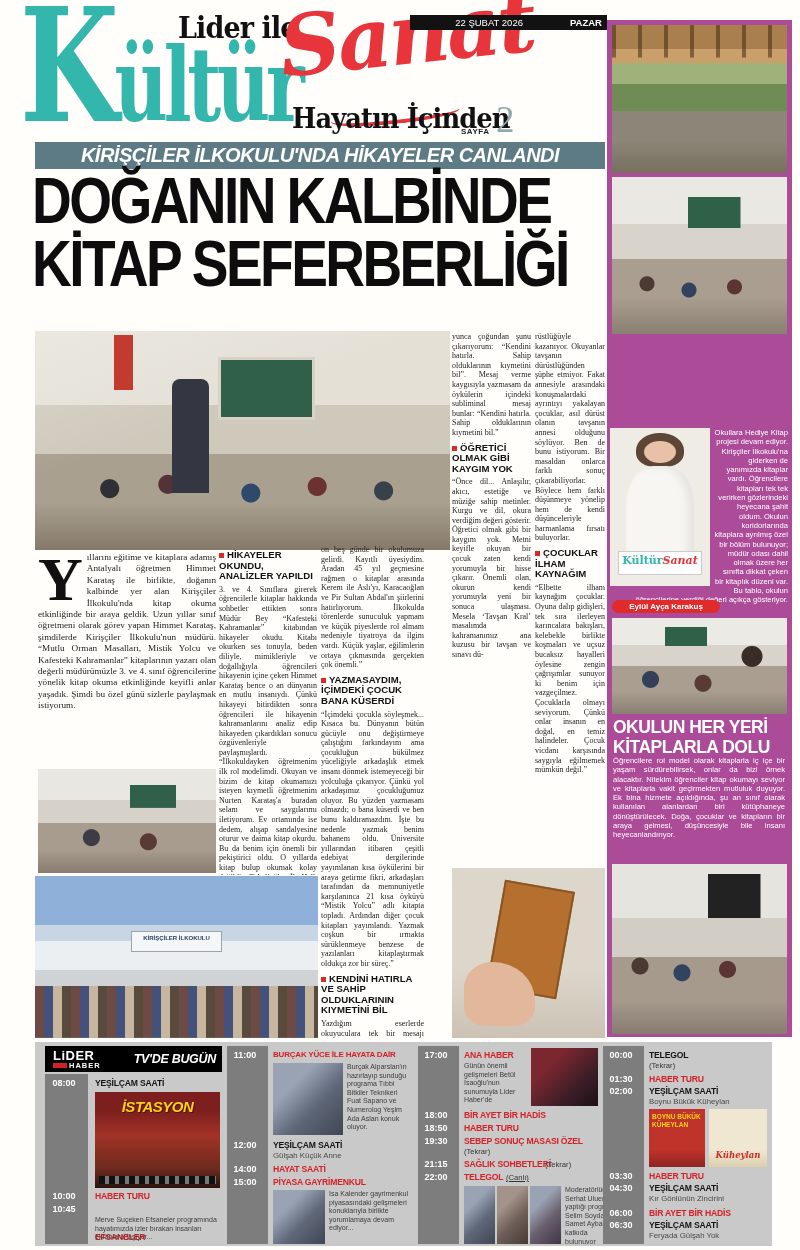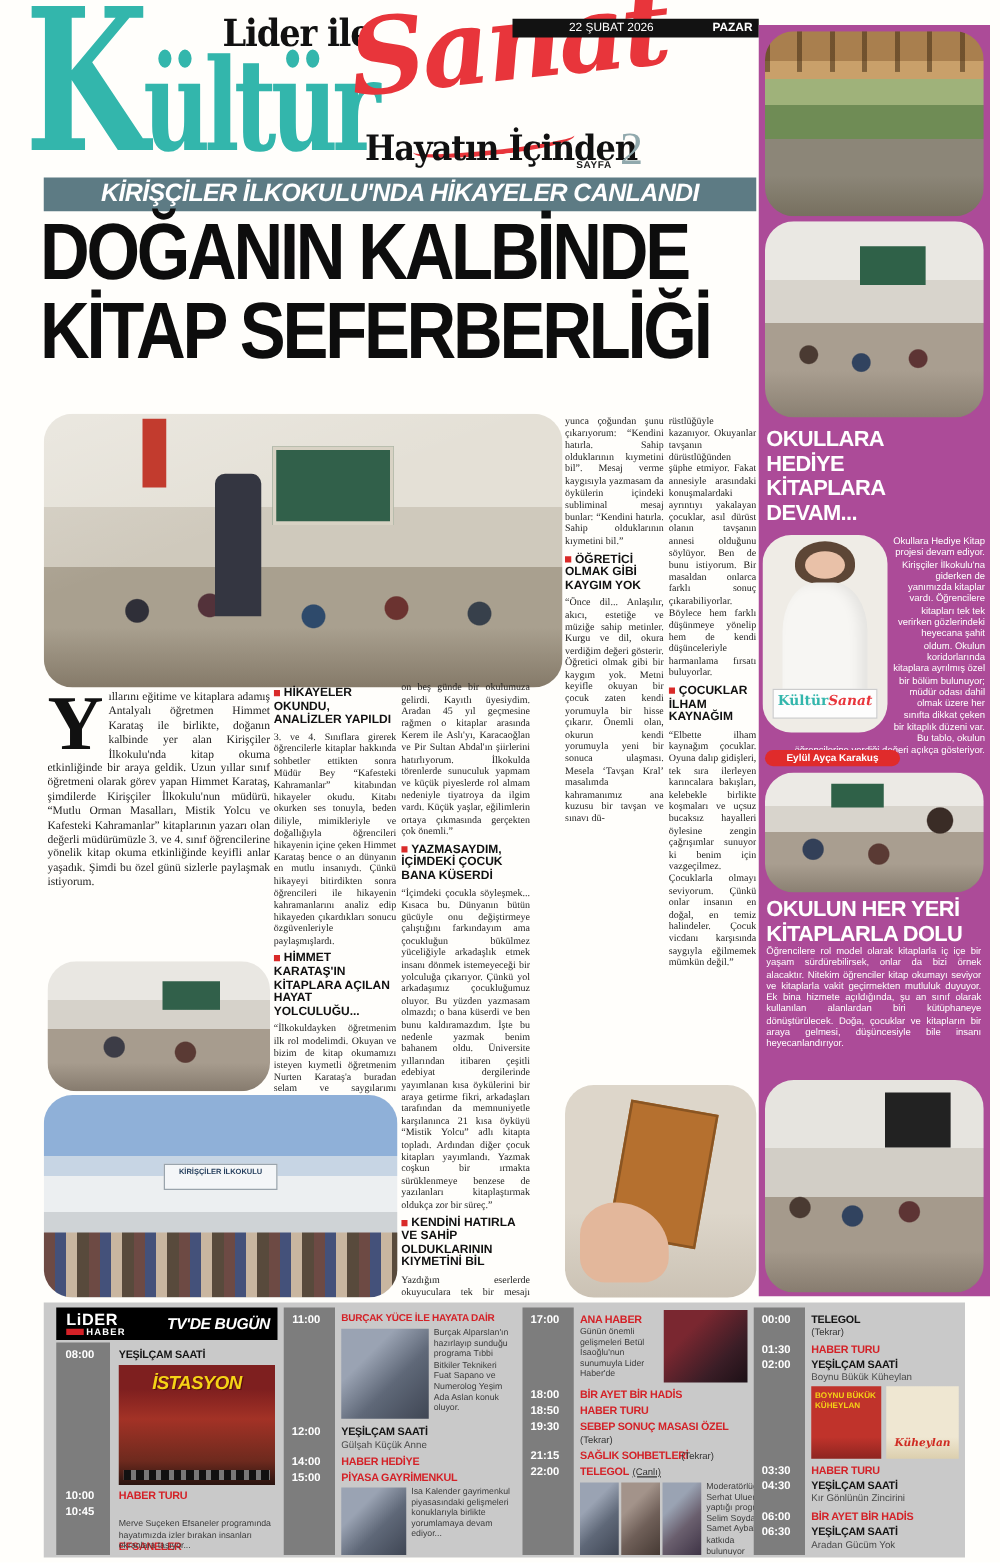--- a/index.html
+++ b/index.html
@@ -41,21 +41,21 @@
   .col{font-family:"Liberation Serif",serif;color:#1c1c1c;}
   .body8{font-size:8px;line-height:9.6px;}
   .body9{font-size:9.2px;line-height:11.4px;}
   .sech{font-family:"Liberation Sans",sans-serif;font-weight:bold;color:#101010;
         font-size:9.6px;line-height:10.6px;margin:5px 0 3px 0;text-align:left;}
   .sq{display:inline-block;width:5px;height:5px;background:#d92a28;margin-right:3px;}
   .dropcap{float:left;font-family:"Liberation Serif",serif;font-size:62px;line-height:50px;
            font-weight:bold;margin:2px 4px 0 0;color:#111;}
 
   
-  .ph{background:#b9b2a6;border-radius:23px;}
+  .ph{background:#b9b2a6;}
   #ph-main{background:
      linear-gradient(160deg,rgba(255,255,255,.25),rgba(0,0,0,0) 40%),
      radial-gradient(circle at 18% 72%,#2f2f38 0 9px,rgba(0,0,0,0) 10px),
      radial-gradient(circle at 32% 70%,#53323a 0 9px,rgba(0,0,0,0) 10px),
      radial-gradient(circle at 52% 74%,#2e4a6b 0 9px,rgba(0,0,0,0) 10px),
      radial-gradient(circle at 68% 71%,#6b3330 0 9px,rgba(0,0,0,0) 10px),
      radial-gradient(circle at 84% 73%,#37404b 0 9px,rgba(0,0,0,0) 10px),
      linear-gradient(180deg,#e4e0d6 0 34%,#cfc9bc 34% 56%,#a9a08f 56% 78%,#857a69 100%);}
   #ph-main .board{position:absolute;left:44%;top:12%;width:22%;height:26%;background:#31604a;border:3px solid #d8d2c4;}
   #ph-main .teacher{position:absolute;left:33%;top:22%;width:9%;height:52%;background:#343641;border-radius:8px 8px 0 0;}
@@ -162,21 +162,20 @@
        radial-gradient(circle at 62% 70%,#5a3a34 0 8px,rgba(0,0,0,0) 9px),
        linear-gradient(180deg,#e9e7e2 0 30%,#d6d2ca 30% 52%,#a79c8e 52% 78%,#867b6e 100%);"></div>
 
   <div class="abs ph" id="ph-building" style="left:35px;top:876px;width:283px;height:162px;">
     <div class="sign">KİRİŞÇİLER İLKOKULU</div>
   </div>
 
   <div class="abs col body8 clip" style="left:219px;top:545px;width:98px;height:330px;">
     <div class="sech"><span class="sq"></span><span>HİKAYELER OKUNDU, ANALİZLER YAPILDI</span></div>
     <div class="jt">3. ve 4. Sınıflara girerek öğrencilerle kitaplar hakkında sohbetler ettikten sonra Müdür Bey “Kafesteki Kahramanlar” kitabından hikayeler okudu. Kitabı okurken ses tonuyla, beden diliyle, mimikleriyle ve doğallığıyla öğrencileri hikayenin içine çeken Himmet Karataş bence o an dünyanın en mutlu insanıydı. Çünkü hikayeyi bitirdikten sonra öğrencileri ile hikayenin kahramanlarını analiz edip hikayeden çıkardıkları sonucu özgüvenleriyle paylaşmışlardı.</div>
-    <div class="sech"><span class="sq"></span><span>HİMMET KARATAŞ'IN KİTAPLARA AÇILAN HAYAT YOLCULUĞU...</span></div>
     <div class="jt">“İlkokuldayken öğretmenim ilk rol modelimdi. Okuyan ve bizim de kitap okumamızı isteyen kıymetli öğretmenim Nurten Karataş'a buradan selam ve saygılarımı iletiyorum. Ev ortamında ise dedem, ahşap sandalyesine oturur ve daima kitap okurdu. Bu da benim için önemli bir pekiştirici oldu. O yıllarda kitap bulup okumak kolay değildi. Tekelioğlu İl Halk Kütüphanesi'nin eski otobüslerden devşirme gezici kütüphanesi</div>
   </div>
 
   <div class="abs col body8 clip" style="left:321px;top:545px;width:103px;height:494px;">
     <div class="jt">on beş günde bir okulumuza gelirdi. Kayıtlı üyesiydim. Aradan 45 yıl geçmesine rağmen o kitaplar arasında Kerem ile Aslı'yı, Karacaoğlan ve Pir Sultan Abdal'ın şiirlerini hatırlıyorum. İlkokulda törenlerde sunuculuk yapmam ve küçük piyeslerde rol almam nedeniyle tiyatroya da ilgim vardı. Küçük yaşlar, eğilimlerin ortaya çıkmasında gerçekten çok önemli.”</div>
     <div class="sech"><span class="sq"></span><span>YAZMASAYDIM, İÇİMDEKİ ÇOCUK BANA KÜSERDİ</span></div>
     <div class="jt">“İçimdeki çocukla söyleşmek... Kısaca bu. Dünyanın bütün gücüyle onu değiştirmeye çalıştığını farkındayım ama çocukluğun bükülmez yüceliğiyle arkadaşlık etmek insanı dönmek istemeyeceği bir yolculuğa çıkarıyor. Çünkü yol arkadaşımız çocukluğumuz oluyor. Bu yüzden yazmasam olmazdı; o bana küserdi ve ben bunu kaldıramazdım. İşte bu nedenle yazmak benim bahanem oldu. Üniversite yıllarından itibaren çeşitli edebiyat dergilerinde yayımlanan kısa öykülerini bir araya getirme fikri, arkadaşları tarafından da memnuniyetle karşılanınca 21 kısa öyküyü “Mistik Yolcu” adlı kitapta topladı. Ardından diğer çocuk kitapları yayımlandı. Yazmak coşkun bir ırmakta sürüklenmeye benzese de yazılanları kitaplaştırmak oldukça zor bir süreç.”</div>
     <div class="sech"><span class="sq"></span><span>KENDİNİ HATIRLA VE SAHİP OLDUKLARININ KIYMETİNİ BİL</span></div>
     <div class="jt">Yazdığım eserlerde okuyuculara tek bir mesajı vermek için yazmıyorum aslında. Kendiliğinden, günlük hayatın akışında karşılaştığım bir olay, bankta tek başına oturan bir ihtiyar, kuşlarla konuşmaya çalışan bir çocuk öylesine güçlü çağrışımlarla zihnime hücum ediyor ki, bir bakıyorum hikaye ortada! Oku-</div>
   </div>
@@ -197,21 +196,20 @@
     <div class="book"></div>
     <div class="hand"></div>
   </div>
 
   <div class="abs" id="sidebar"></div>
 
   <div class="abs ph" id="ph-pergola" style="left:612px;top:25px;width:175px;height:148px;"></div>
 
   <div class="abs ph" id="ph-class1" style="left:612px;top:177px;width:175px;height:157px;"></div>
 
-  <div class="abs sbhead" style="left:613px;top:342px;width:150px;">OKULLARA HEDİYE KİTAPLARA DEVAM...</div>
 
   <div class="abs sbtext clip" style="left:610px;top:428px;width:178px;height:188px;text-align:right;">
     <div class="ph" id="ph-woman" style="position:relative;float:left;width:100px;height:158px;margin:0 4px 2px 0;">
       <div class="hair"></div>
       <div class="face"></div>
       <div class="shirt"></div>
       <div id="mini-logo">
         <span class="ml1">Kültür</span><span class="ml2">Sanat</span>
       </div>
     </div>
@@ -265,21 +263,21 @@
 
   <div class="abs gutter" style="left:227px;top:1046px;width:41px;height:198px;"></div>
   <div class="abs time" style="left:227px;top:1050px;">11:00</div>
   <div class="abs tred" style="left:273px;top:1050px;font-size:8px;">BURÇAK YÜCE İLE HAYATA DAİR</div>
   <div class="abs tvph" style="left:273px;top:1063px;width:70px;height:72px;"></div>
   <div class="abs tdesc clip" style="left:347px;top:1063px;width:66px;height:74px;">Burçak Alparslan'ın hazırlayıp sunduğu programa Tıbbi Bitkiler Teknikeri Fuat Sapano ve Numerolog Yeşim Ada Aslan konuk oluyor.</div>
   <div class="abs time" style="left:227px;top:1140px;text-align:center;">12:00</div>
   <div class="abs tblk" style="left:273px;top:1140px;">YEŞİLÇAM SAATİ</div>
   <div class="abs tsub" style="left:273px;top:1151px;">Gülşah Küçük Anne</div>
   <div class="abs time" style="left:227px;top:1164px;">14:00</div>
-  <div class="abs tred" style="left:273px;top:1164px;">HABER HEDİYE</div>
+  <div class="abs tred" style="left:273px;top:1164px;">HAYAT SAATİ</div>
   <div class="abs time" style="left:227px;top:1177px;">15:00</div>
   <div class="abs tred" style="left:273px;top:1177px;">PİYASA GAYRİMENKUL</div>
   <div class="abs tvph" style="left:273px;top:1190px;width:52px;height:54px;"></div>
   <div class="abs tdesc clip" style="left:329px;top:1190px;width:84px;height:54px;">İsa Kalender gayrimenkul piyasasındaki gelişmeleri konuklarıyla birlikte yorumlamaya devam ediyor...</div>
 
   <div class="abs gutter" style="left:418px;top:1046px;width:41px;height:198px;"></div>
   <div class="abs time" style="left:418px;top:1050px;">17:00</div>
   <div class="abs tred" style="left:464px;top:1050px;">ANA HABER</div>
   <div class="abs tdesc clip" style="left:464px;top:1062px;width:64px;height:44px;">Günün önemli gelişmeleri Betül İsaoğlu'nun sunumuyla Lider Haber'de</div>
   <div class="abs tvph" style="left:531px;top:1048px;width:67px;height:58px;background:linear-gradient(135deg,#7a2730 0 30%,#3a1d26 70%,#1c1016);"></div>
@@ -314,15 +312,15 @@
   <div class="abs" id="poster-kuh" style="left:709px;top:1109px;width:58px;height:58px;">Küheylan</div>
   <div class="abs time" style="left:603px;top:1171px;">03:30</div>
   <div class="abs tred" style="left:649px;top:1171px;">HABER TURU</div>
   <div class="abs time" style="left:603px;top:1183px;">04:30</div>
   <div class="abs tblk" style="left:649px;top:1183px;">YEŞİLÇAM SAATİ</div>
   <div class="abs tsub" style="left:649px;top:1194px;">Kır Gönlünün Zincirini</div>
   <div class="abs time" style="left:603px;top:1208px;">06:00</div>
   <div class="abs tred" style="left:649px;top:1208px;">BİR AYET BİR HADİS</div>
   <div class="abs time" style="left:603px;top:1220px;">06:30</div>
   <div class="abs tblk" style="left:649px;top:1220px;">YEŞİLÇAM SAATİ</div>
-  <div class="abs tsub" style="left:649px;top:1231px;">Aradan Gücüm Yok</div>
+  <div class="abs tsub" style="left:649px;top:1231px;">Feryada Gülşah Yok</div>
 
 </div>
 
 </body></html>

